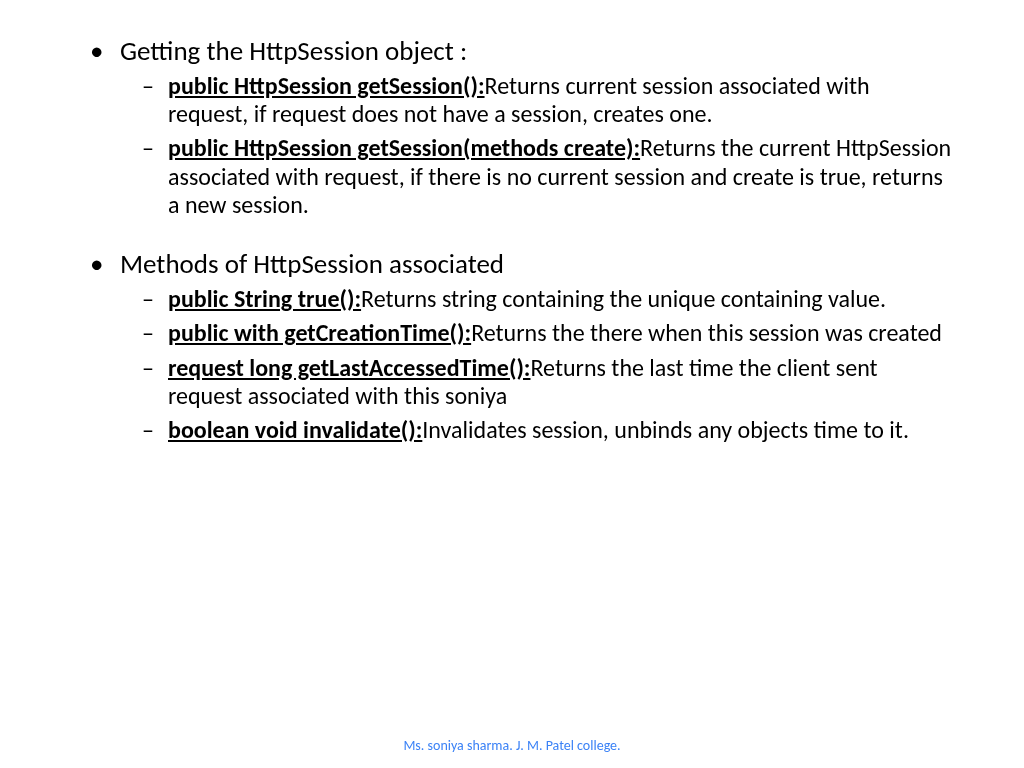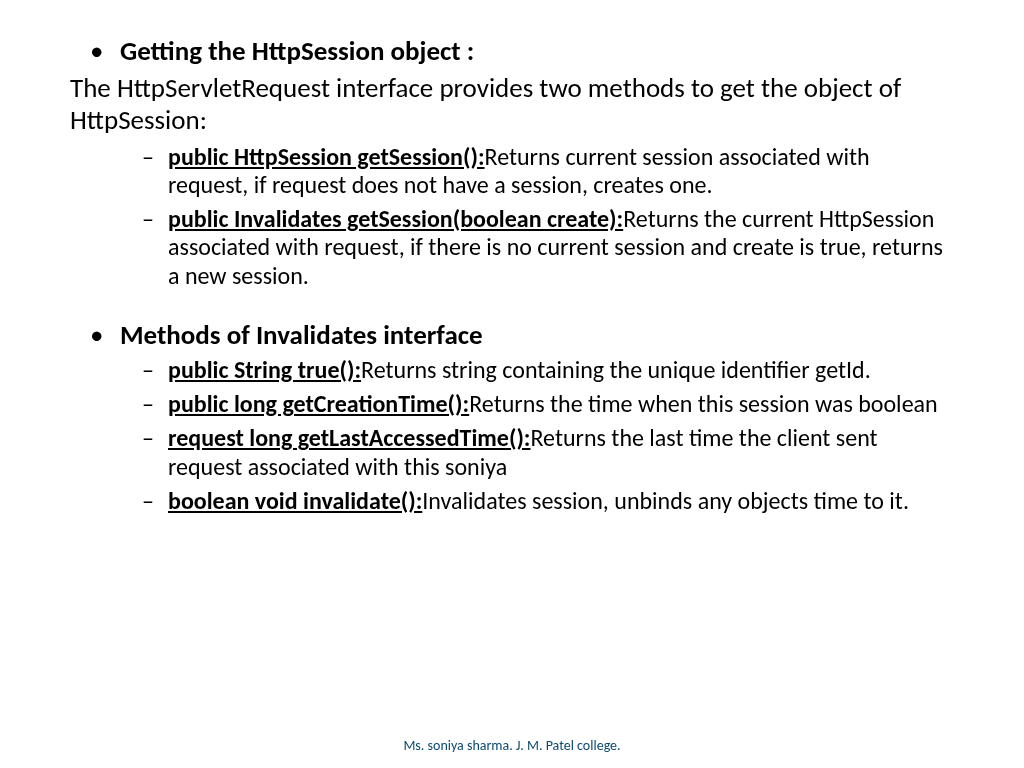--- a/index.html
+++ b/index.html
@@ -22,21 +22,20 @@
     margin-bottom: 4px;
   }
   .bullet-l1-marker {
     width: 50px;
     flex-shrink: 0;
     text-align: left;
     padding-left: 20px;
   }
   .bullet-l1-text {
     flex: 1;
-    font-weight: bold;
   }
   .para-l1 {
     font-size: 27px;
     line-height: 1.2;
     margin-bottom: 6px;
   }
   .bullet-l2 {
     display: flex;
     font-size: 24px;
     line-height: 1.18;
@@ -52,60 +51,59 @@
   }
   .bold { font-weight: 700; text-decoration: underline; }
   .gap { height: 22px; }
   .footer {
     position: absolute;
     bottom: 14px;
     left: 0;
     width: 100%;
     text-align: center;
     font-size: 14px;
-    color: #0c4a6e;
+    color: #3b82f6;
   }
 </style>
 </head>
 <body>
 
 <div class="slide">
 
   <div class="bullet-l1">
     <div class="bullet-l1-marker">•</div>
     <div class="bullet-l1-text">Getting the HttpSession object :</div>
   </div>
 
-  <div class="para-l1">The HttpServletRequest interface provides two methods to get the object of HttpSession:</div>
 
   <div class="bullet-l2">
     <div class="bullet-l2-marker">–</div>
     <div class="bullet-l2-text"><span class="bold">public HttpSession getSession():</span><span>Returns current session associated with request, if request does not have a session, creates one.</span></div>
   </div>
 
   <div class="bullet-l2">
     <div class="bullet-l2-marker">–</div>
-    <div class="bullet-l2-text"><span class="bold">public Invalidates getSession(boolean create):</span><span>Returns the current HttpSession associated with request, if there is no current session and create is true, returns a new session.</span></div>
+    <div class="bullet-l2-text"><span class="bold">public HttpSession getSession(methods create):</span><span>Returns the current HttpSession associated with request, if there is no current session and create is true, returns a new session.</span></div>
   </div>
 
   <div class="gap"></div>
 
   <div class="bullet-l1">
     <div class="bullet-l1-marker">•</div>
-    <div class="bullet-l1-text">Methods of Invalidates interface</div>
+    <div class="bullet-l1-text">Methods of HttpSession associated</div>
   </div>
 
   <div class="bullet-l2">
     <div class="bullet-l2-marker">–</div>
-    <div class="bullet-l2-text"><span class="bold">public String true():</span><span>Returns string containing the unique identifier getId.</span></div>
+    <div class="bullet-l2-text"><span class="bold">public String true():</span><span>Returns string containing the unique containing value.</span></div>
   </div>
 
   <div class="bullet-l2">
     <div class="bullet-l2-marker">–</div>
-    <div class="bullet-l2-text"><span class="bold">public long getCreationTime():</span><span>Returns the time when this session was boolean</span></div>
+    <div class="bullet-l2-text"><span class="bold">public with getCreationTime():</span><span>Returns the there when this session was created</span></div>
   </div>
 
   <div class="bullet-l2">
     <div class="bullet-l2-marker">–</div>
     <div class="bullet-l2-text"><span class="bold">request long getLastAccessedTime():</span><span>Returns the last time the client sent request associated with this soniya</span></div>
   </div>
 
   <div class="bullet-l2">
     <div class="bullet-l2-marker">–</div>
     <div class="bullet-l2-text"><span class="bold">boolean void invalidate():</span><span>Invalidates session, unbinds any objects time to it.</span></div>

